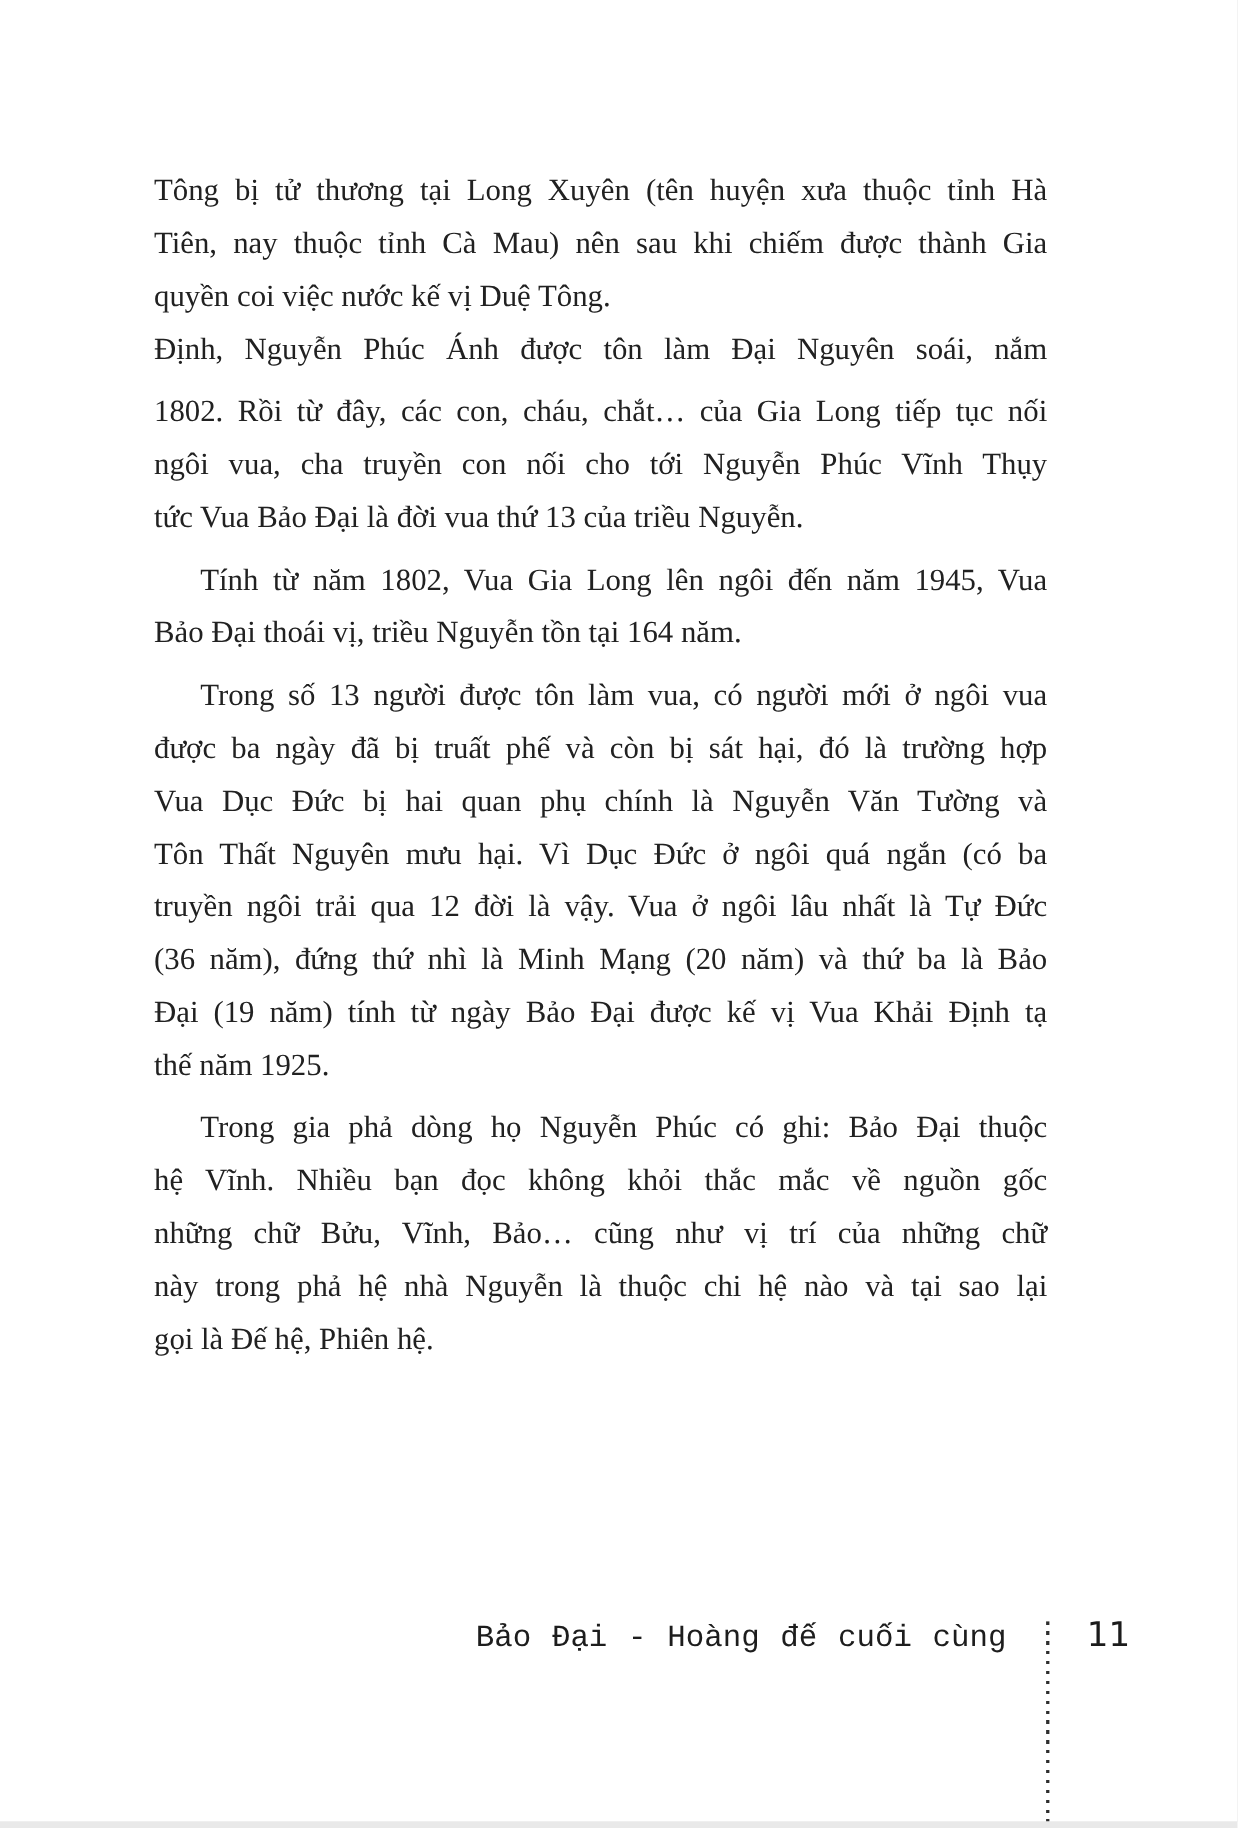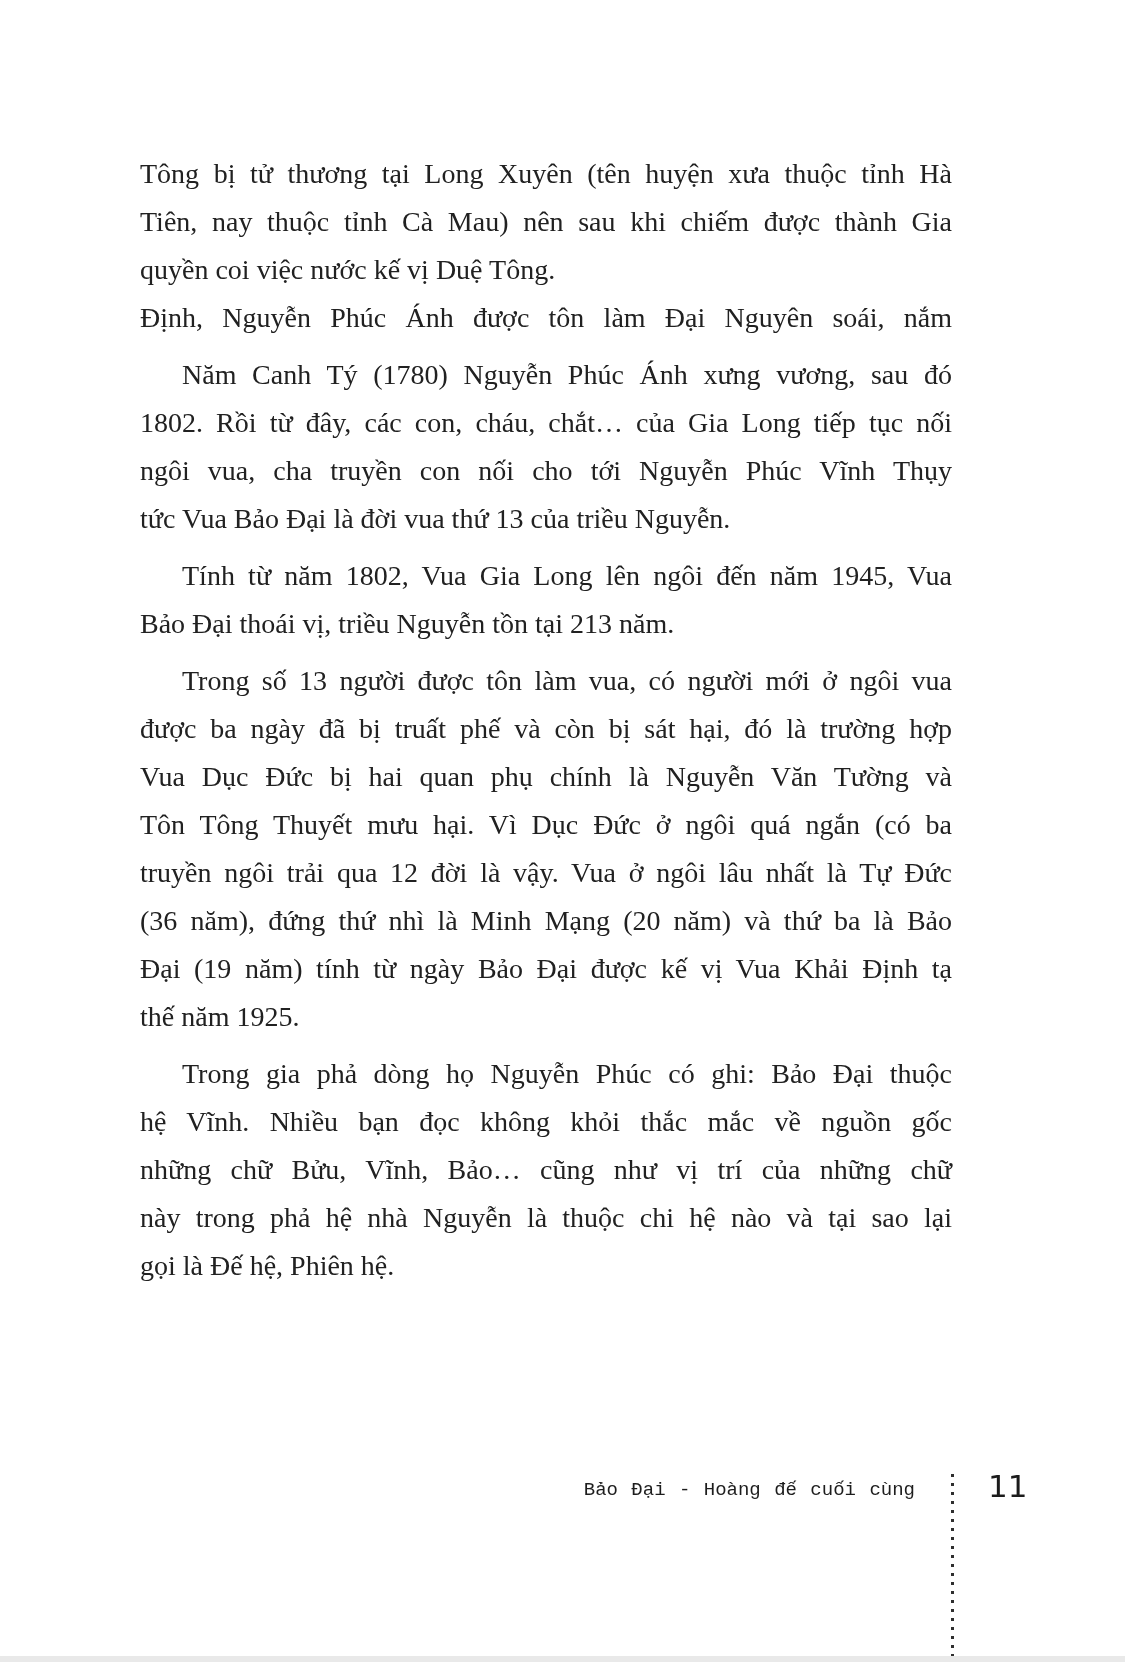--- a/index.html
+++ b/index.html
@@ -28,21 +28,21 @@
     text-align-last: justify;
     white-space: normal;
   }
   .line.end { text-align-last: left; }
   .para.indent .line.first { text-indent: 42px; }
   .footer-title {
     position: absolute;
     right: 210px;
     top: 1472px;
     font-family: "Liberation Mono", "DejaVu Sans Mono", monospace;
-    font-size: 19px;
+    font-size: 28px;
     line-height: 36px;
     color: #1d1d1d;
     word-spacing: 2px;
     white-space: nowrap;
   }
   .dotted-rule {
     position: absolute;
     left: 951px;
     top: 1474px;
     width: 3px;
@@ -67,36 +67,35 @@
   <div class="text-column">
 
     <div class="para">
       <div class="line first">Tông bị tử thương tại Long Xuyên (tên huyện xưa thuộc tỉnh Hà</div>
       <div class="line">Tiên, nay thuộc tỉnh Cà Mau) nên sau khi chiếm được thành Gia</div>
       <div class="line end">quyền coi việc nước kế vị Duệ Tông.</div>
       <div class="line">Định, Nguyễn Phúc Ánh được tôn làm Đại Nguyên soái, nắm</div>
     </div>
 
     <div class="para indent">
-      <div class="line first">Năm Canh Tý (1780) Nguyễn Phúc Ánh xưng vương, sau đó</div>
       <div class="line">1802. Rồi từ đây, các con, cháu, chắt… của Gia Long tiếp tục nối</div>
       <div class="line">ngôi vua, cha truyền con nối cho tới Nguyễn Phúc Vĩnh Thụy</div>
       <div class="line end">tức Vua Bảo Đại là đời vua thứ 13 của triều Nguyễn.</div>
     </div>
 
     <div class="para indent">
       <div class="line first">Tính từ năm 1802, Vua Gia Long lên ngôi đến năm 1945, Vua</div>
-      <div class="line end">Bảo Đại thoái vị, triều Nguyễn tồn tại 213 năm.</div>
+      <div class="line end">Bảo Đại thoái vị, triều Nguyễn tồn tại 164 năm.</div>
     </div>
 
     <div class="para indent">
       <div class="line first">Trong số 13 người được tôn làm vua, có người mới ở ngôi vua</div>
       <div class="line">được ba ngày đã bị truất phế và còn bị sát hại, đó là trường hợp</div>
       <div class="line">Vua Dục Đức bị hai quan phụ chính là Nguyễn Văn Tường và</div>
-      <div class="line">Tôn Tông Thuyết mưu hại. Vì Dục Đức ở ngôi quá ngắn (có ba</div>
+      <div class="line">Tôn Thất Nguyên mưu hại. Vì Dục Đức ở ngôi quá ngắn (có ba</div>
       <div class="line">truyền ngôi trải qua 12 đời là vậy. Vua ở ngôi lâu nhất là Tự Đức</div>
       <div class="line">(36 năm), đứng thứ nhì là Minh Mạng (20 năm) và thứ ba là Bảo</div>
       <div class="line">Đại (19 năm) tính từ ngày Bảo Đại được kế vị Vua Khải Định tạ</div>
       <div class="line end">thế năm 1925.</div>
     </div>
 
     <div class="para indent">
       <div class="line first">Trong gia phả dòng họ Nguyễn Phúc có ghi: Bảo Đại thuộc</div>
       <div class="line">hệ Vĩnh. Nhiều bạn đọc không khỏi thắc mắc về nguồn gốc</div>
       <div class="line">những chữ Bửu, Vĩnh, Bảo… cũng như vị trí của những chữ</div>

